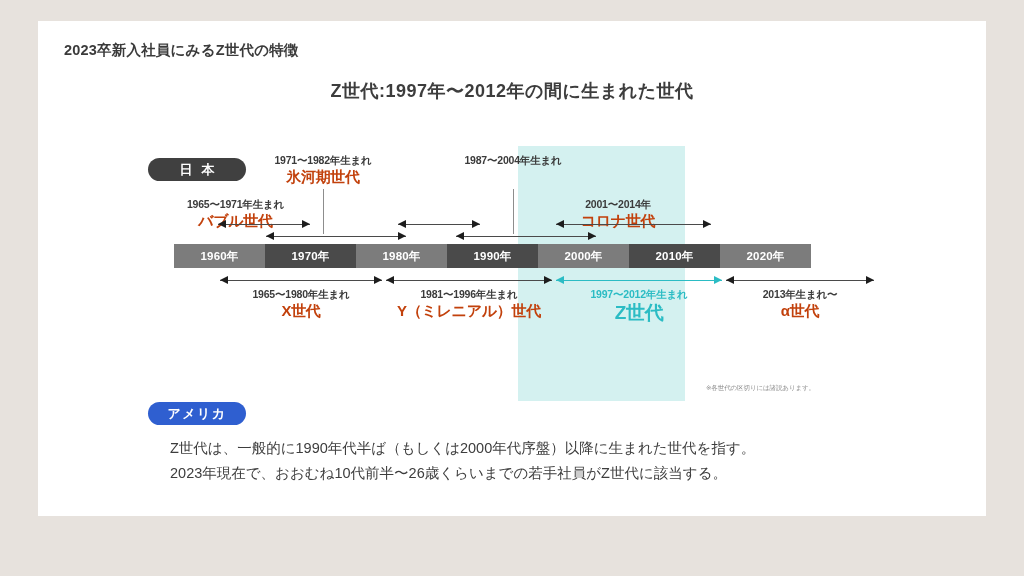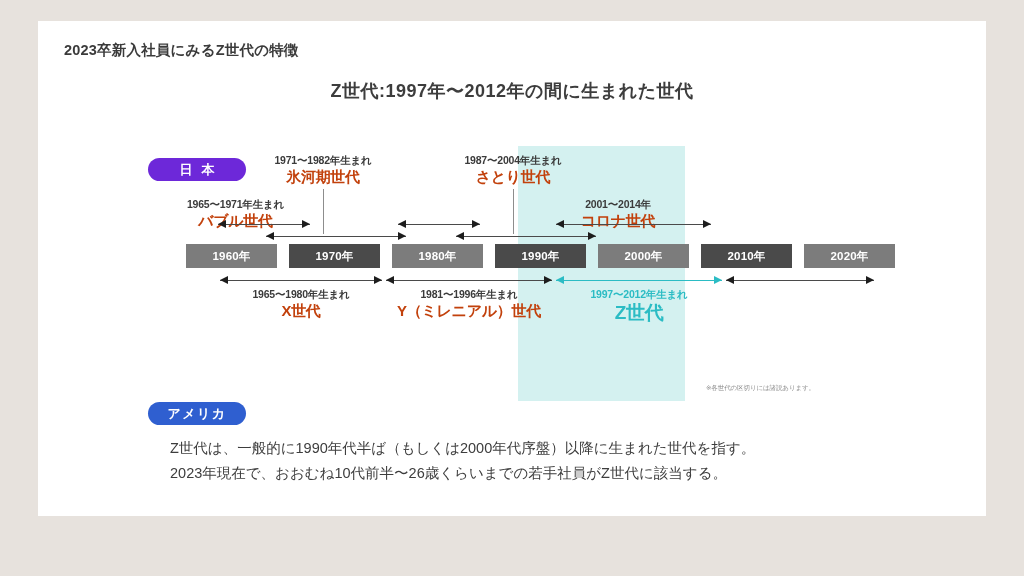--- a/index.html
+++ b/index.html
@@ -76,21 +76,21 @@
     font-weight: bold;
     text-align: center;
     line-height: 23px;
     letter-spacing: 1px;
   }
   .pill-jp {
     left: 110px;
     top: 32px;
     width: 98px;
     height: 23px;
-    background: #6d28d9;
+    background: #404040;
   }
   .pill-jp .pill-inner { letter-spacing: 9px; padding-left: 9px; display:block; }
   .pill-us {
     left: 110px;
     top: 244px;
     width: 98px;
     height: 23px;
     background: #2f5fd0;
     letter-spacing: 1.5px;
     margin-top: 32px;
@@ -161,21 +161,20 @@
   }
   .decade {
     width: 91px;
     height: 24px;
     color: #ffffff;
     font-size: 11.5px;
     font-weight: bold;
     text-align: center;
     line-height: 24px;
     letter-spacing: .2px;
-    margin-left: 12px;
   }
   .decade.light { background: #7c7c7c; }
   .decade.dark  { background: #4a4a4a; }
 
   
   .footnote {
     position: absolute;
     left: 668px;
     top: 258px;
     font-size: 6.5px;
@@ -214,21 +213,20 @@
     </div>
 
     <div class="gen" style="left:200px; top:28px; width:170px;">
       <div class="range">1971〜1982年生まれ</div>
       <div class="name">氷河期世代</div>
     </div>
     <div class="vtick" style="left:285px; top:63px; height:45px;"></div>
 
     <div class="gen" style="left:385px; top:28px; width:180px;">
       <div class="range">1987〜2004年生まれ</div>
-      <div class="name">さとり世代</div>
     </div>
     <div class="vtick" style="left:475px; top:63px; height:45px;"></div>
 
     <div class="gen" style="left:110px; top:72px; width:175px;">
       <div class="range">1965〜1971年生まれ</div>
       <div class="name">バブル世代</div>
     </div>
 
 
     <div class="gen" style="left:490px; top:72px; width:180px;">
@@ -302,20 +300,24 @@
     <div class="gen" style="left:341px; top:162px; width:180px;">
       <div class="range">1981〜1996年生まれ</div>
       <div class="name">Y（ミレニアル）世代</div>
     </div>
 
     <div class="gen teal" style="left:511px; top:162px; width:180px;">
       <div class="range">1997〜2012年生まれ</div>
       <div class="name">Z世代</div>
     </div>
 
+    <div class="gen" style="left:682px; top:162px; width:160px;">
+      <div class="range">2013年生まれ〜</div>
+      <div class="name">α世代</div>
+    </div>
 
     <div class="pill pill-us">
       <span>アメリカ</span>
     </div>
 
     <div class="footnote">※各世代の区切りには諸説あります。</div>
 
   </div>
 
   <div class="body-copy">

